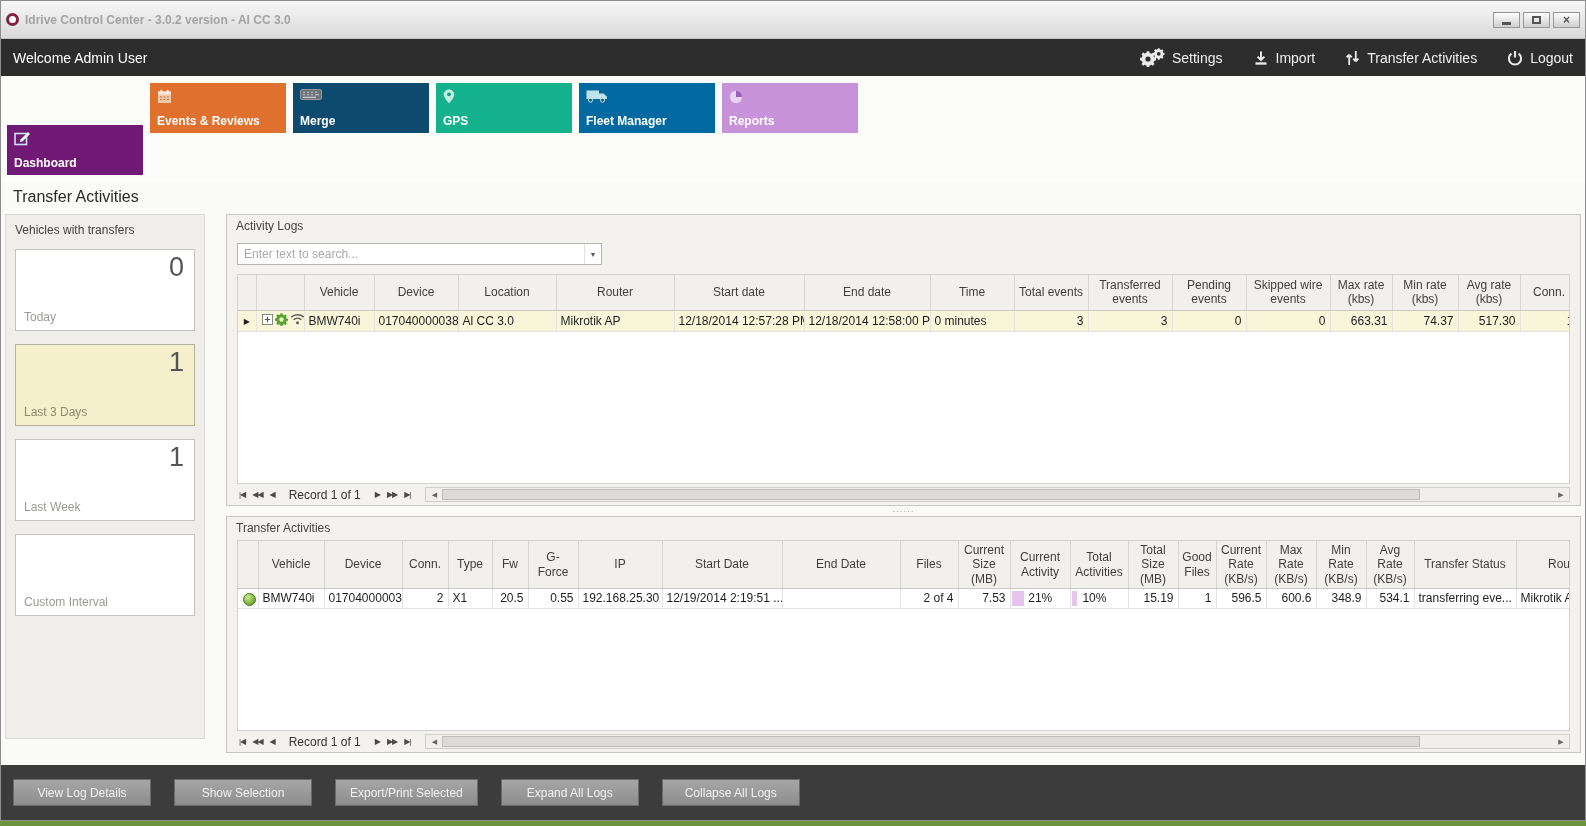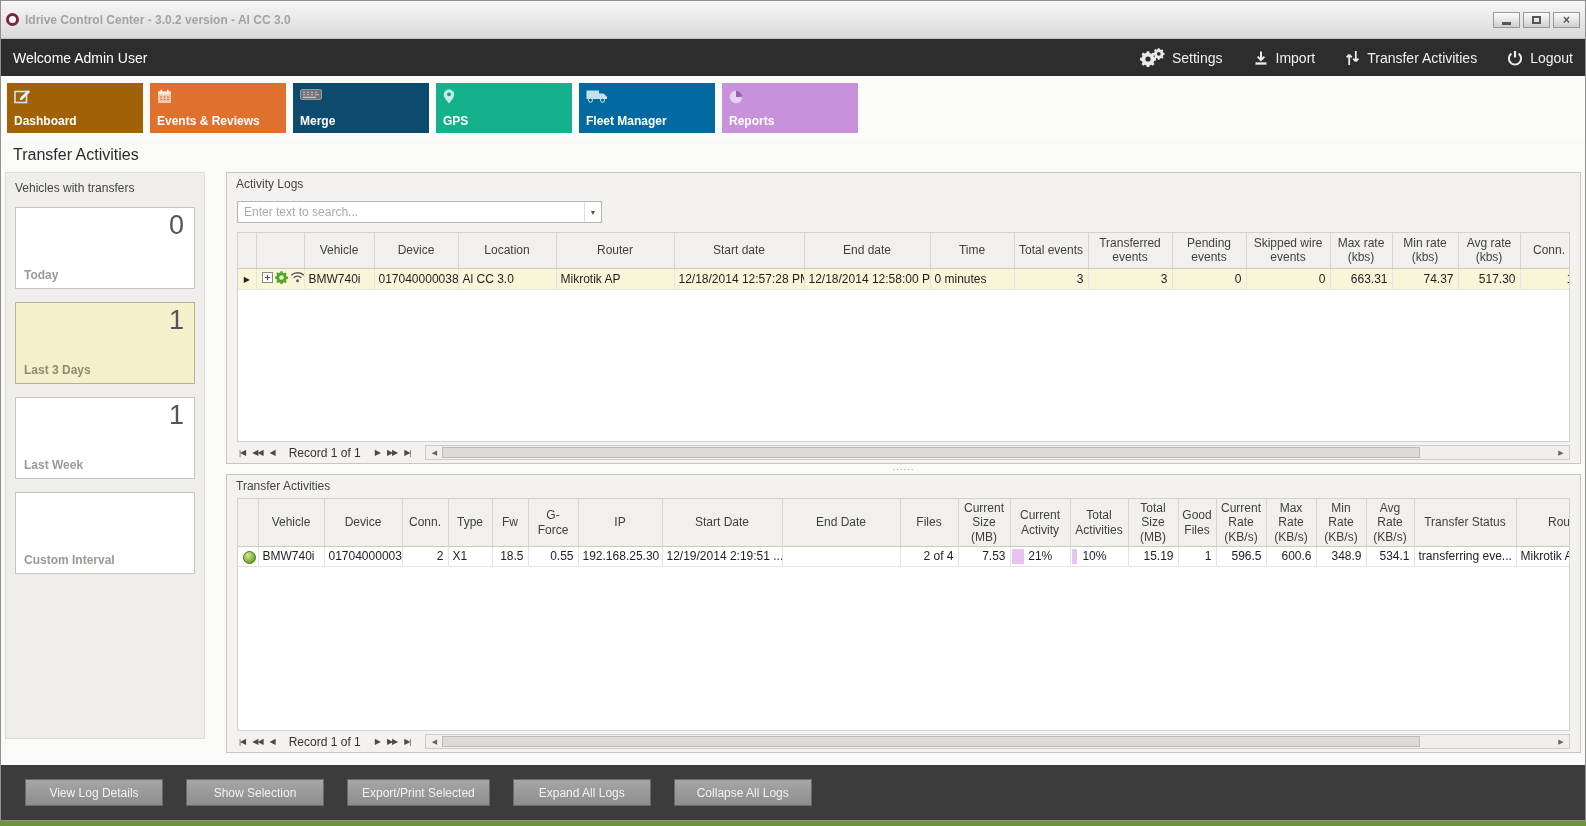--- a/index.html
+++ b/index.html
@@ -32,21 +32,21 @@
   .tile-label{position:absolute;left:7px;bottom:5px;color:#fff;font-weight:bold;font-size:12px;white-space:nowrap}
 
   .page-title{font-size:16px;color:#2b2b2b;padding:6px 12px 2px;flex:0 0 auto}
 
   
   .main{flex:1;display:flex;gap:21px;padding:6px 4px 12px;min-height:0}
   .sidebar{width:200px;background:#efeeea;border:1px solid #dbdad6;padding:6px 9px;flex:0 0 auto;margin-bottom:14px}
   .sidebar-title{color:#444;margin:2px 0 12px}
   .vcard{background:#fff;border:1px solid #c5c4c0;height:82px;margin-bottom:13px;position:relative;cursor:pointer}
   .vcard-value{position:absolute;top:2px;right:10px;font-size:27px;color:#555}
-  .vcard-label{position:absolute;left:8px;bottom:6px;font-weight:bold;color:#9a9a96;font-size:12px}
+  .vcard-label{position:absolute;left:8px;bottom:6px;font-weight:normal;color:#9a9a96;font-size:12px}
   .vcard.selected{background:#f5efcb;border-color:#b4b29a}
   .vcard.selected .vcard-label{color:#8f8c6a}
 
   .content{flex:1;display:flex;flex-direction:column;min-width:0}
   .panel{border:1px solid #c7c6c2;background:#f3f2ef;display:flex;flex-direction:column;min-height:0}
   .panel-caption{padding:4px 9px 3px;color:#444;flex:0 0 auto}
   .logs-panel{flex:0 0 292px}
   .act-panel{flex:1}
 
   .search-row{padding:7px 10px 9px;flex:0 0 auto}
@@ -75,21 +75,21 @@
   .pgbtn{font-size:8px;color:#4a4a4a;letter-spacing:-1px;cursor:pointer;padding:0 2px;white-space:nowrap}
   .pager-text{margin:0 9px;color:#333}
   .hscroll{flex:1;display:flex;align-items:center;height:15px;background:#f0efec;border:1px solid #cfcecb;margin-left:10px}
   .sb-btn{width:16px;text-align:center;font-size:7px;color:#666;cursor:pointer}
   .sb-track{flex:1;position:relative;height:100%}
   .sb-thumb{position:absolute;left:0;top:1px;bottom:1px;width:88%;background:#dcdbd7;border:1px solid #bdbcb8}
 
   .splitter{height:10px;display:flex;align-items:center;justify-content:center;color:#8e8e8e;font-size:8px;letter-spacing:1px;cursor:row-resize;flex:0 0 auto}
   .wifi-status{padding:3px 10px 6px;flex:0 0 auto;color:#333}
 
-  .footer{height:55px;background:#3c3c3c;display:flex;align-items:center;padding:0 24px;gap:23px;flex:0 0 auto}
+  .footer{height:55px;background:#3c3c3c;display:flex;align-items:center;padding:0 12px;gap:23px;flex:0 0 auto}
   .fbtn{min-width:138px;height:27px;padding:0 14px;background:linear-gradient(#a6a6a6,#8d8d8d);border:1px solid #6a6a6a;color:#f1f1f1;font-family:inherit;font-size:12px;cursor:pointer}
 </style>
 </head>
 <body>
 
 <div class="window">
 
   <div class="titlebar">
     <span class="app-logo"></span>
     <span class="title-text">Idrive Control Center - 3.0.2 version - Al CC 3.0</span>
@@ -151,21 +151,21 @@
               <path d="M8 1v6.5" stroke="#e9e9e9" stroke-width="2.2" fill="none"></path>
               <path d="M4.4 3.6a6.1 6.1 0 1 0 7.2 0" fill="none" stroke="#e9e9e9" stroke-width="2"></path>
             </svg>
           </span>
         <span>Logout</span>
       </div>
     </div>
   </div>
 
   <div class="nav-tiles">
-      <div class="tile" style="background: #a16207;">
+      <div class="tile" style="background: #701a75; margin-top: 42px;">
         <span class="tile-icon"><svg width="17" height="15" viewBox="0 0 17 15">
             <rect x="1" y="2.5" width="11.5" height="11" fill="none" stroke="#cfe4f0" stroke-width="1.6"></rect>
             <path d="M6.5 8.5L14 1l2 2-7.5 7.5-2.8.8z" fill="#e8f3f9"></path>
           </svg></span>
         <span class="tile-label">Dashboard</span>
       </div>
       <div class="tile" style="background: rgb(224, 112, 46);">
         <span class="tile-icon"><svg width="15" height="15" viewBox="0 0 15 15">
             <rect x="1" y="2.5" width="13" height="11.5" fill="#f4c9a8"></rect>
             <rect x="1" y="2.5" width="13" height="3" fill="#fbe6d4"></rect>
@@ -392,21 +392,21 @@
                   <th>Router</th>
                 </tr>
               </thead>
               <tbody>
                 <tr>
                   <td class="icon-cell"><span class="status-dot"></span></td>
                   <td class="cell-l">BMW740i</td>
                   <td class="cell-l">017040000038</td>
                   <td class="cell-r">2</td>
                   <td class="cell-l">X1</td>
-                  <td class="cell-r">18.5</td>
+                  <td class="cell-r">20.5</td>
                   <td class="cell-r">0.55</td>
                   <td class="cell-r">192.168.25.30</td>
                   <td class="cell-l">12/19/2014 2:19:51 ...</td>
                   <td class="cell-l"></td>
                   <td class="cell-r">2 of 4</td>
                   <td class="cell-r">7.53</td>
                   <td class="cell-l progress-cell"><span class="pfill" style="width:21%"></span><span class="ptext" style="margin-left:calc(21% + 3px)">21%</span></td>
                   <td class="cell-l progress-cell"><span class="pfill" style="width:10%"></span><span class="ptext" style="margin-left:calc(10% + 3px)">10%</span></td>
                   <td class="cell-r">15.19</td>
                   <td class="cell-r">1</td>

